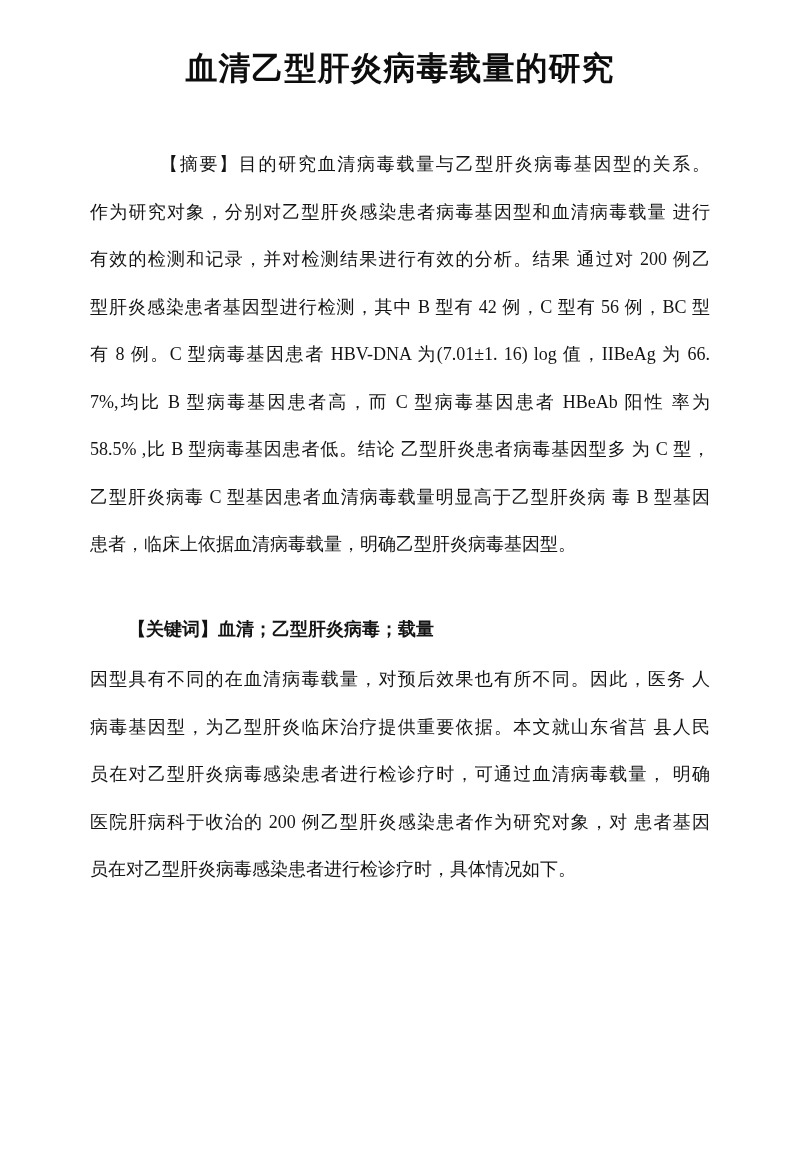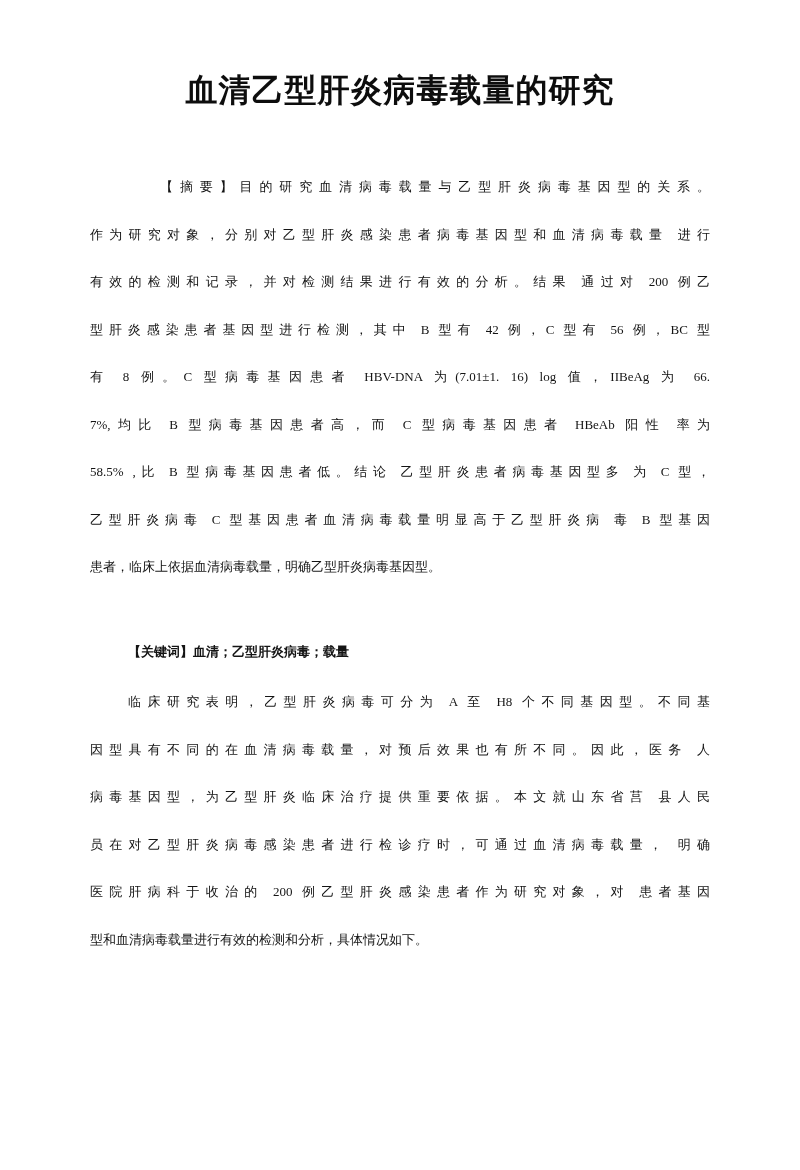--- a/index.html
+++ b/index.html
@@ -13,33 +13,33 @@
     overflow: hidden;
     color: #111111;
   }
   .page {
     width: 800px;
     height: 1170px;
     background: #ffffff;
     box-sizing: border-box;
   }
   .doc-title {
-    padding-top: 66px;
+    padding-top: 44px;
     text-align: center;
     font-family: "Liberation Sans", sans-serif;
     font-weight: 700;
     font-size: 32px;
     line-height: 48px;
     letter-spacing: 1px;
     color: #0d0d0d;
   }
   .content {
     margin: 0 90px;
     font-family: "Liberation Serif", serif;
-    font-size: 13px;
+    font-size: 18px;
     color: #141414;
   }
   .para { margin: 0; padding: 0; }
   .abstract { margin-top: 49px; }
   .keywords-block { margin-top: 37px; font-weight: bold; }
   .intro { margin-top: 3px; }
   .line {
     height: 47.5px;
     line-height: 47.5px;
     white-space: normal;
@@ -73,23 +73,22 @@
       <div class="line just">58.5% ,比 B 型病毒基因患者低。结论 乙型肝炎患者病毒基因型多 为 C 型，</div>
       <div class="line just">乙型肝炎病毒 C 型基因患者血清病毒载量明显高于乙型肝炎病 毒 B 型基因</div>
       <div class="line">患者，临床上依据血清病毒载量，明确乙型肝炎病毒基因型。</div>
     </div>
 
     <div class="para keywords-block">
       <div class="line indent-2em">【关键词】血清；乙型肝炎病毒；载量</div>
     </div>
 
     <div class="para intro">
-      <div class="line just indent-2em">临床研究表明，乙型肝炎病毒可分为 A 至 H8 个不同基因型。不同基</div>
       <div class="line just">因型具有不同的在血清病毒载量，对预后效果也有所不同。因此，医务 人</div>
       <div class="line just">病毒基因型，为乙型肝炎临床治疗提供重要依据。本文就山东省莒 县人民</div>
       <div class="line just">员在对乙型肝炎病毒感染患者进行检诊疗时，可通过血清病毒载量， 明确</div>
       <div class="line just">医院肝病科于收治的 200 例乙型肝炎感染患者作为研究对象，对 患者基因</div>
-      <div class="line">型和血清病毒载量进行有效的检测和分析，具体情况如下。</div>
+      <div class="line">员在对乙型肝炎病毒感染患者进行检诊疗时，具体情况如下。</div>
     </div>
 
 
   </div>
 </div>
 
 </body></html>

